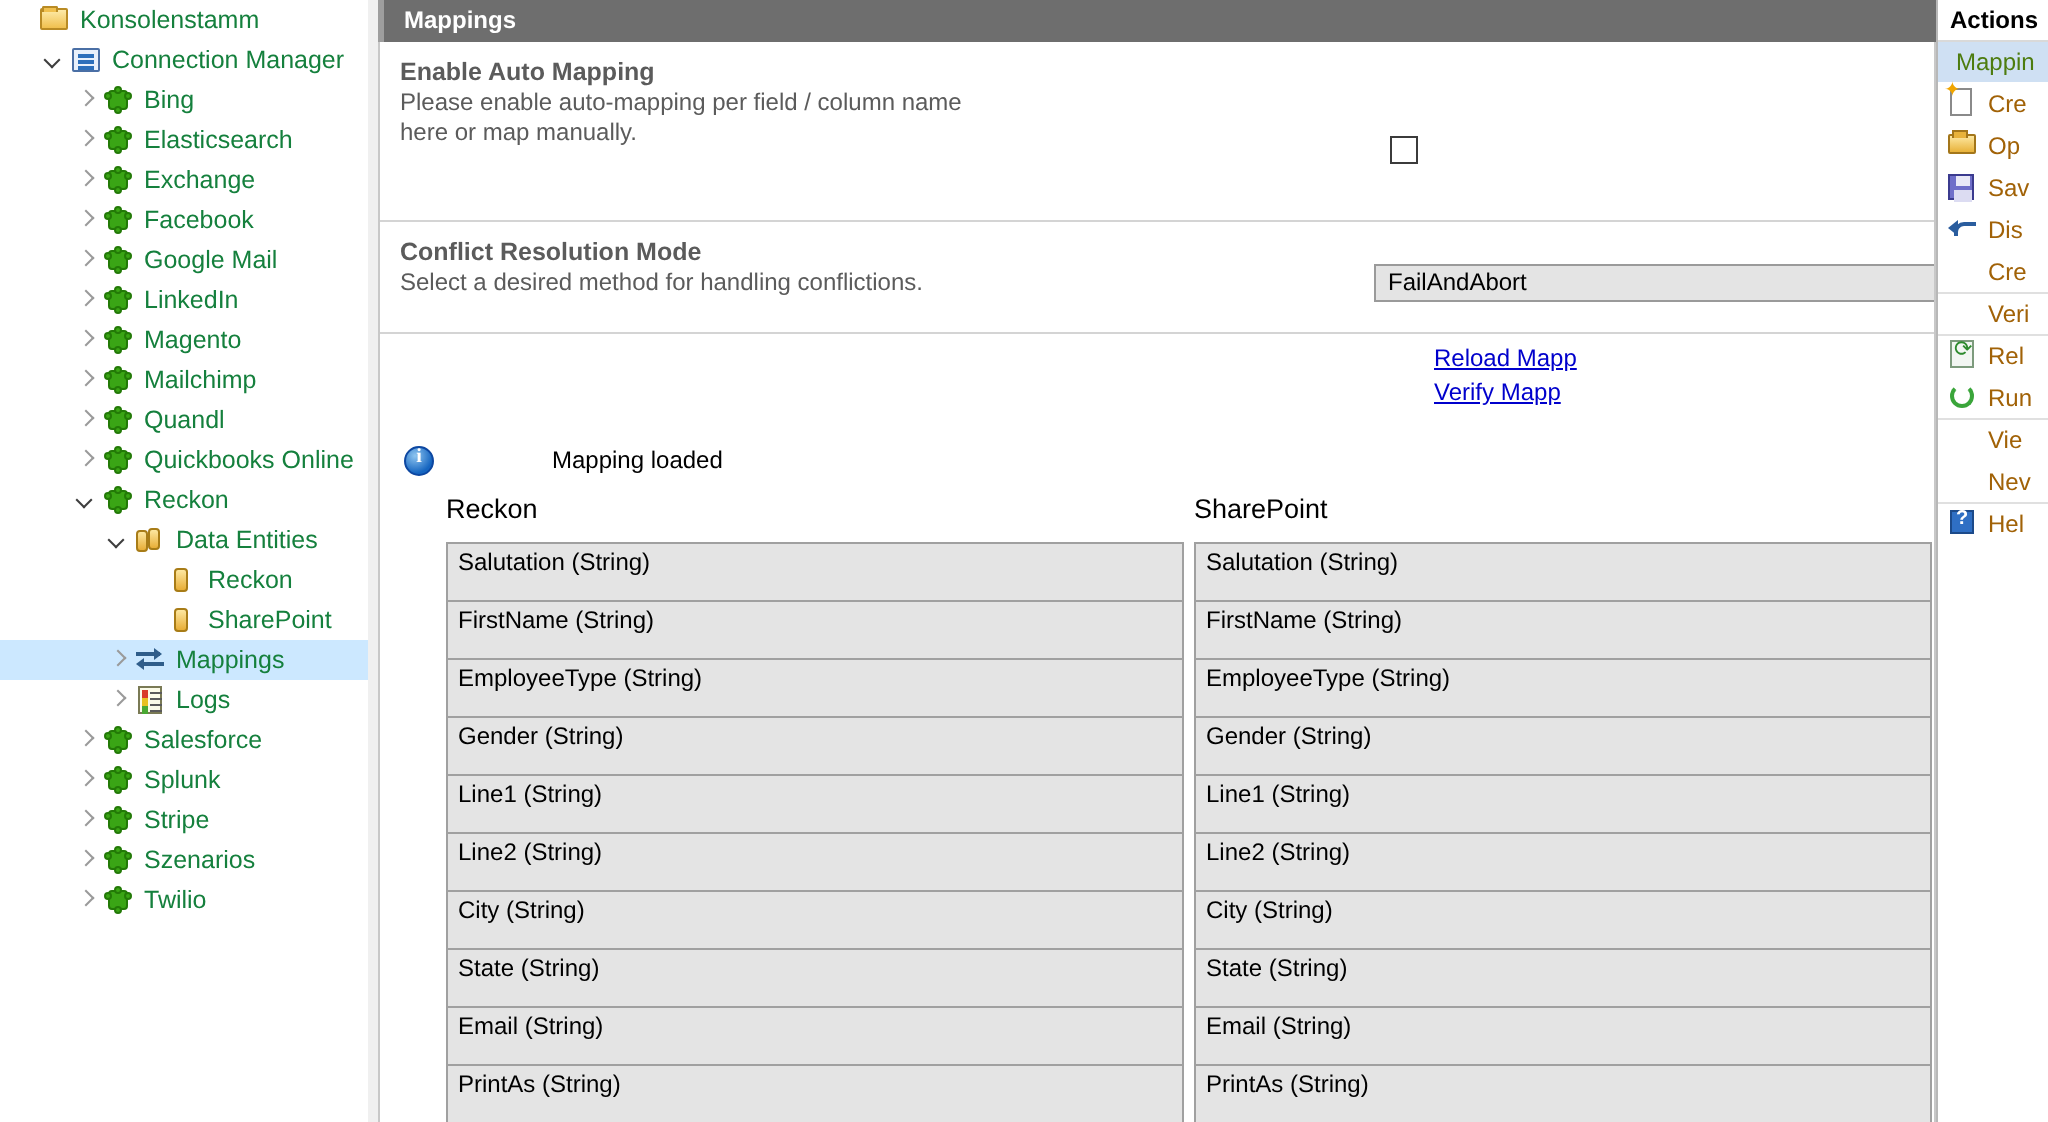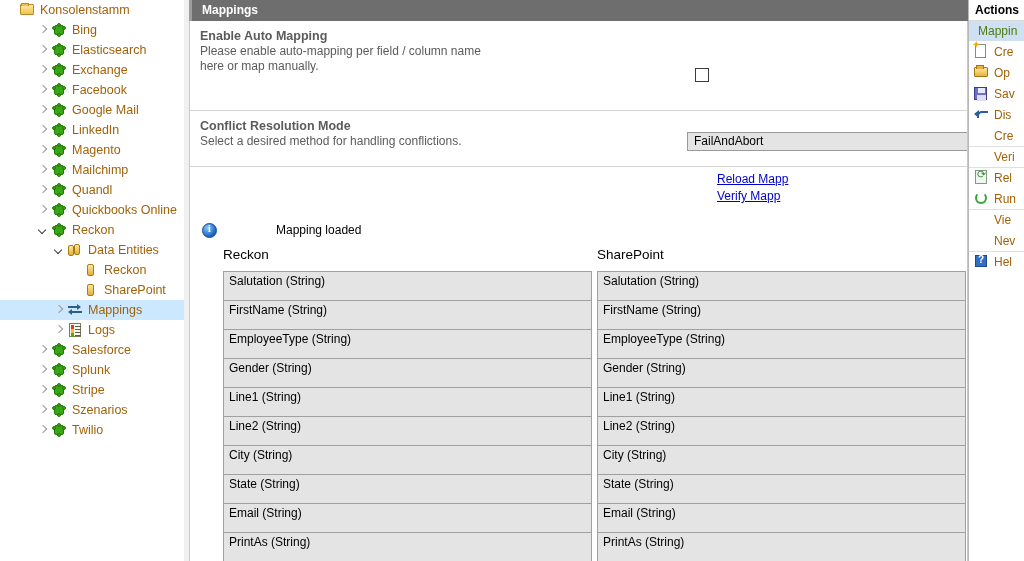--- a/index.html
+++ b/index.html
@@ -44,21 +44,21 @@
     border-bottom: 1.6px solid #9a9a9a;
     transform: rotate(-45deg);
   }
   .tw.open::after {
     left: 4px; top: 5px;
     transform: rotate(45deg);
     border-right-color: #3d3d3d;
     border-bottom-color: #3d3d3d;
   }
   .ticon { width: 18px; height: 16px; flex: 0 0 18px; position: relative; margin-right: 3px; }
-  .tlabel { font-size: 12.5px; line-height: 16px; color: #a16207; }
+  .tlabel { font-size: 12.5px; line-height: 16px; color: #15803d; }
   .ic-folder-b { position:absolute; left:1px; top:2px; width:14px; height:11px;
     background: linear-gradient(#fdeaa8,#f0c04e);
     border: 1px solid #b98b24; border-radius: 1px; }
   .ic-folder-b::before { content:""; position:absolute; left:0; top:-2px; width:6px; height:2px;
     background:#f0c04e; border:1px solid #b98b24; border-bottom:none; border-radius:1px 1px 0 0;}
 
   
   .ic-plug { position:absolute; left:1px; top:1px; width:14px; height:14px; }
   .ic-plug i { position:absolute; background:#3aa515; border:1px solid #237a07; }
   .ic-plug .p1 { left:2px; top:2px; width:10px; height:10px; border-radius:2px; }
@@ -219,20 +219,28 @@
     <div id="tree-list">
         <div class="tree-row">
           <span style="flex:0 0 3px"></span>
           <span class="tw"></span>
           <span class="ticon">
             <span class="ic-folder-b"></span>
           </span>
           <span class="tlabel">Konsolenstamm</span>
         </div>
         <div class="tree-row">
+          <span style="flex:0 0 19px"></span>
+          <span class="tw has open"></span>
+          <span class="ticon">
+            <span class="ic-conn"></span>
+          </span>
+          <span class="tlabel">Connection Manager</span>
+        </div>
+        <div class="tree-row">
           <span style="flex:0 0 35px"></span>
           <span class="tw has"></span>
           <span class="ticon">
             <span class="ic-plug">
               <i class="p1"></i>
               <i class="p2"></i>
               <i class="p3"></i>
               <i class="p4"></i>
               <i class="p5"></i>
             </span>

